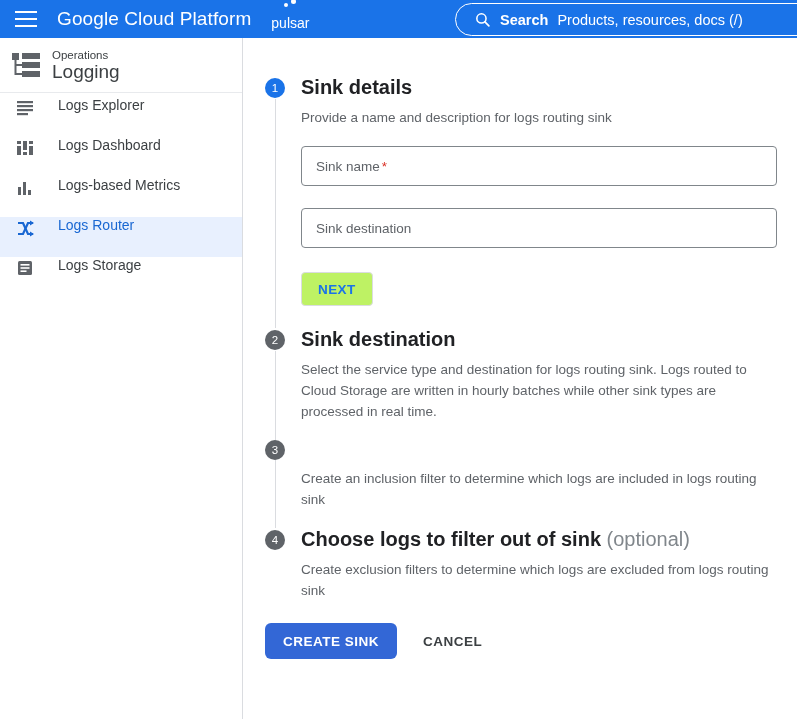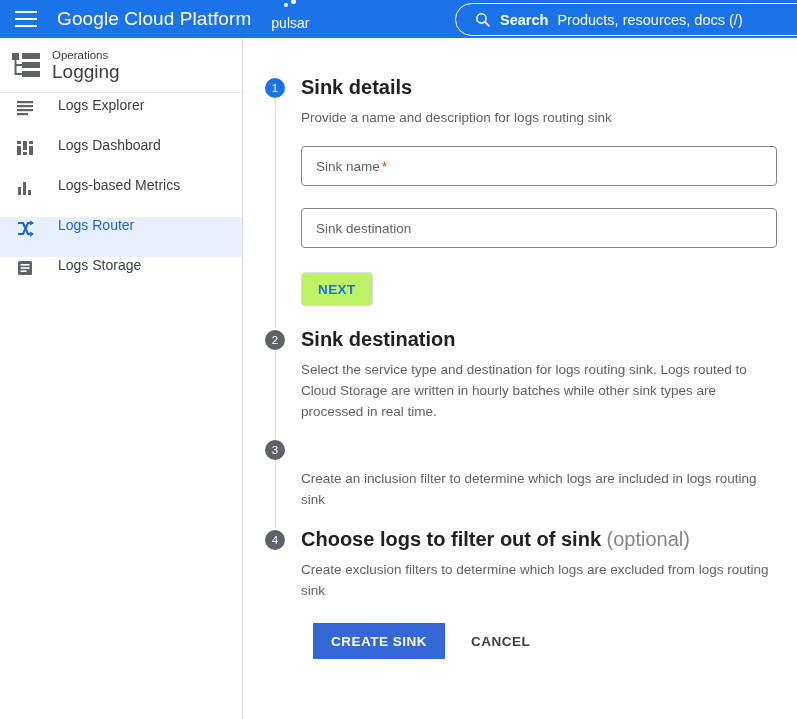--- a/index.html
+++ b/index.html
@@ -254,29 +254,28 @@
     display: flex;
     align-items: center;
     padding-left: 22px;
     margin-top: 22px;
     gap: 12px;
   }
   .btn-primary {
     height: 36px;
     padding: 0 18px;
     border: none;
-    border-radius: 0;
+    border-radius: 6px;
     background: #3367d6;
     color: #ffffff;
     font-size: 13.5px;
     font-weight: bold;
     letter-spacing: 0.5px;
     cursor: pointer;
     font-family: "Liberation Sans", sans-serif;
-    margin-left: 48px;
   }
   .btn-text {
     height: 36px;
     padding: 0 14px;
     border: none;
     background: transparent;
     color: #3c4043;
     font-size: 13.5px;
     font-weight: bold;
     letter-spacing: 0.5px;

